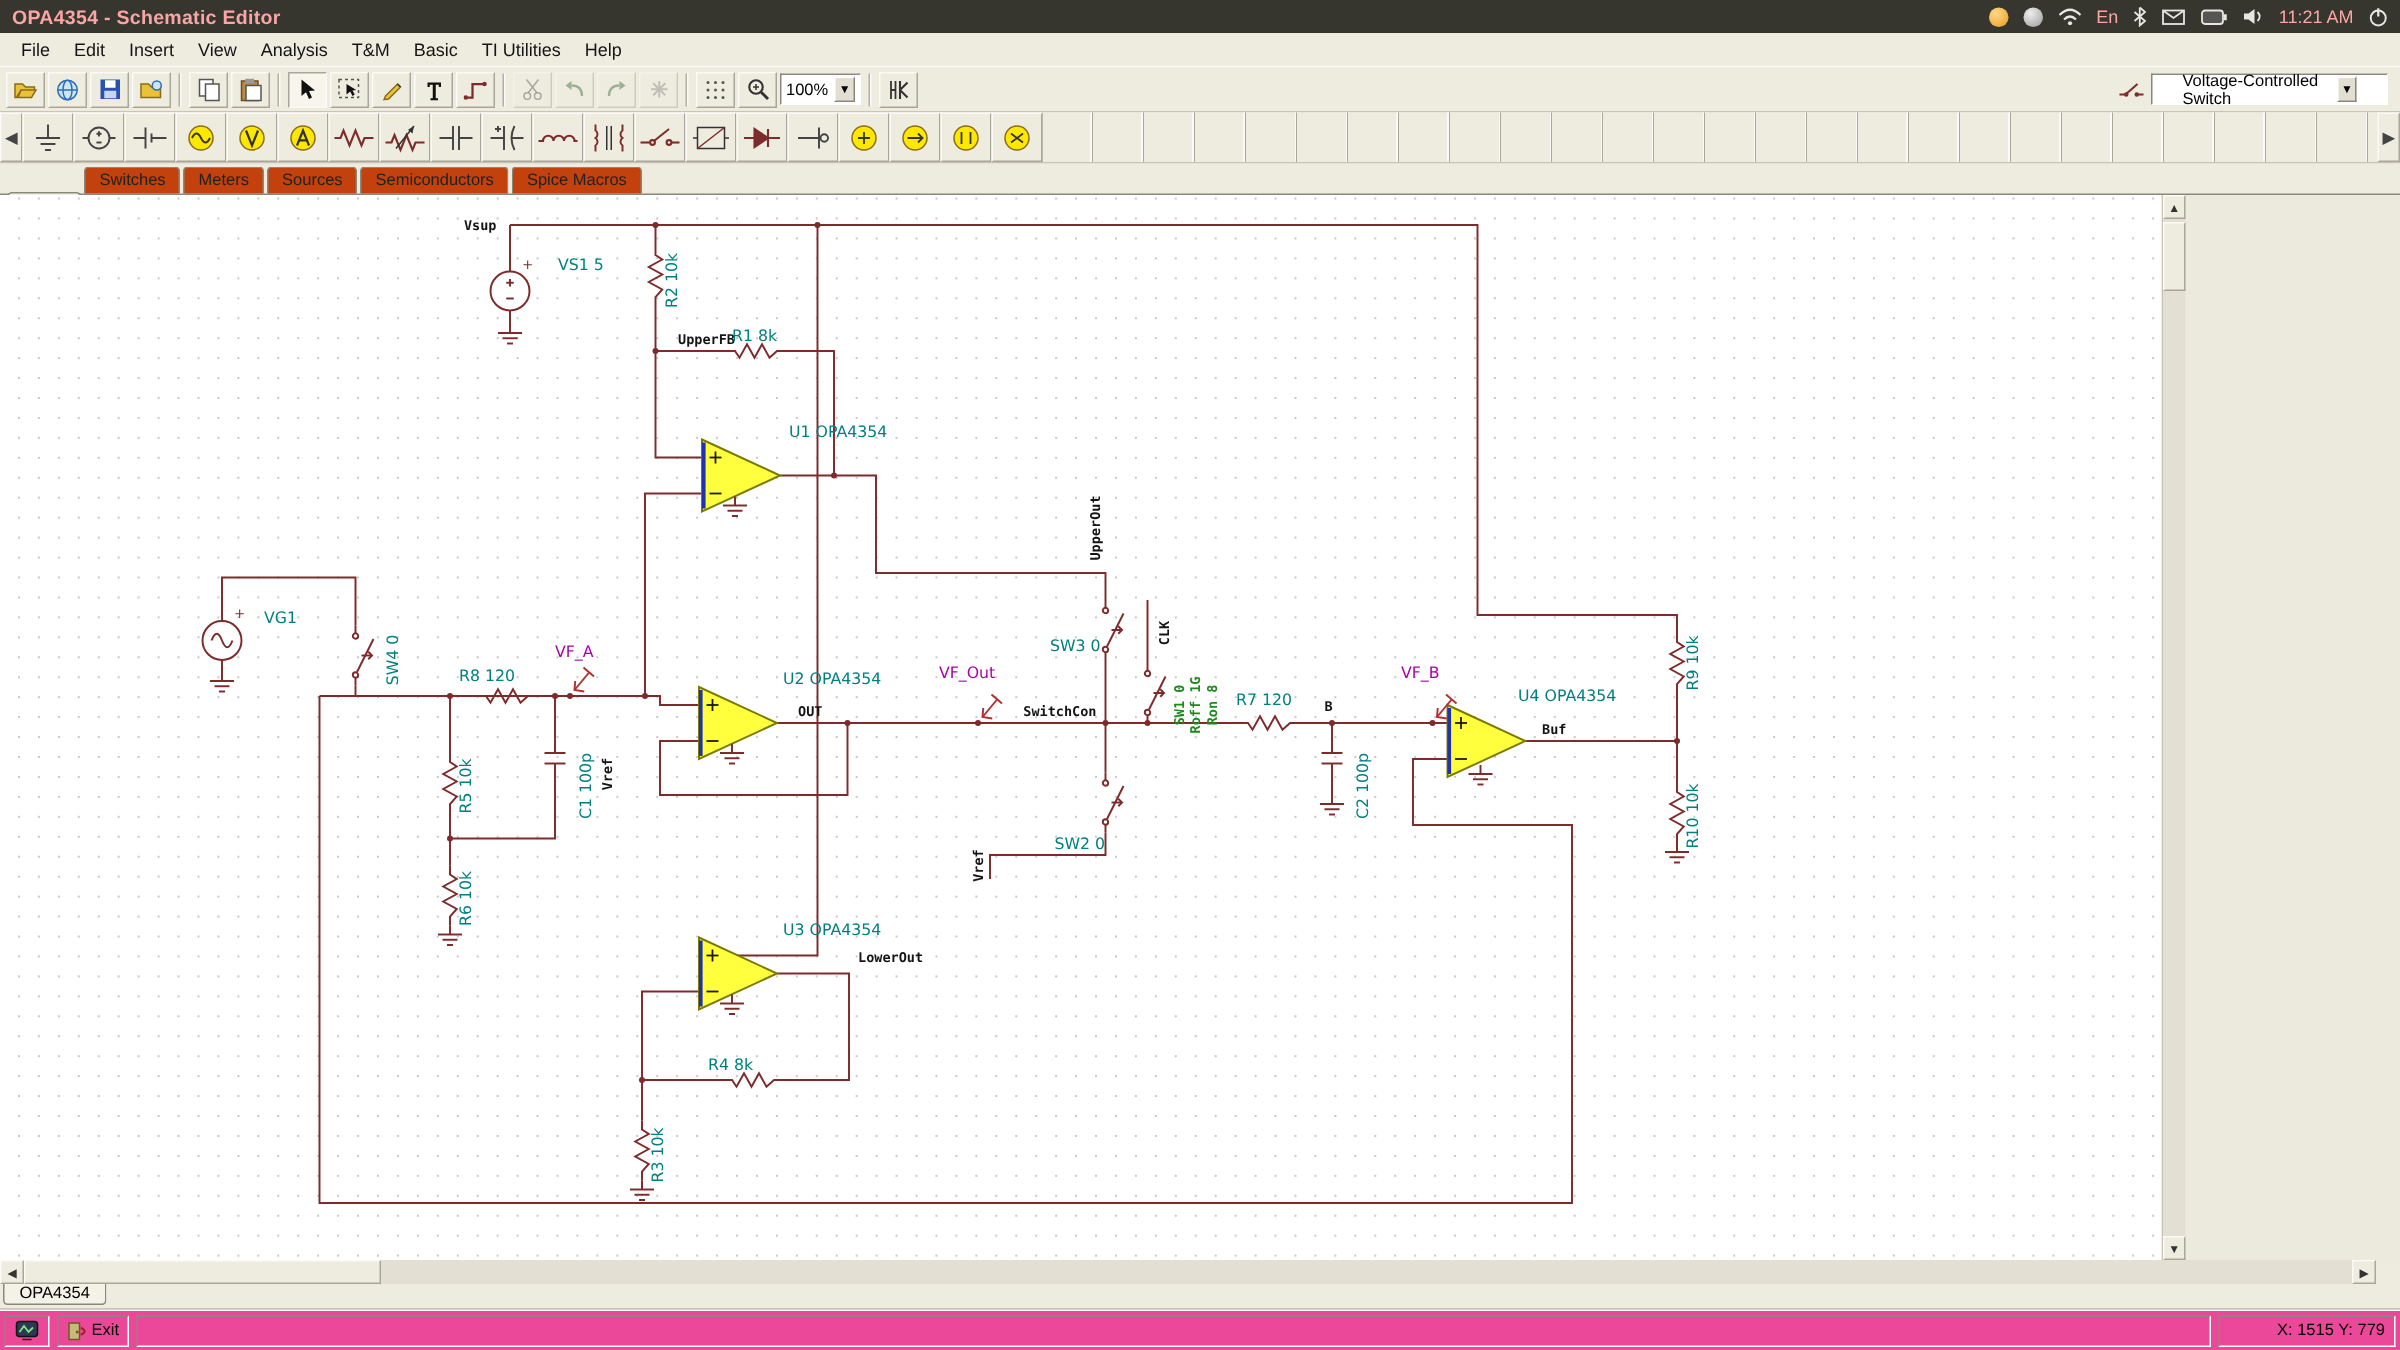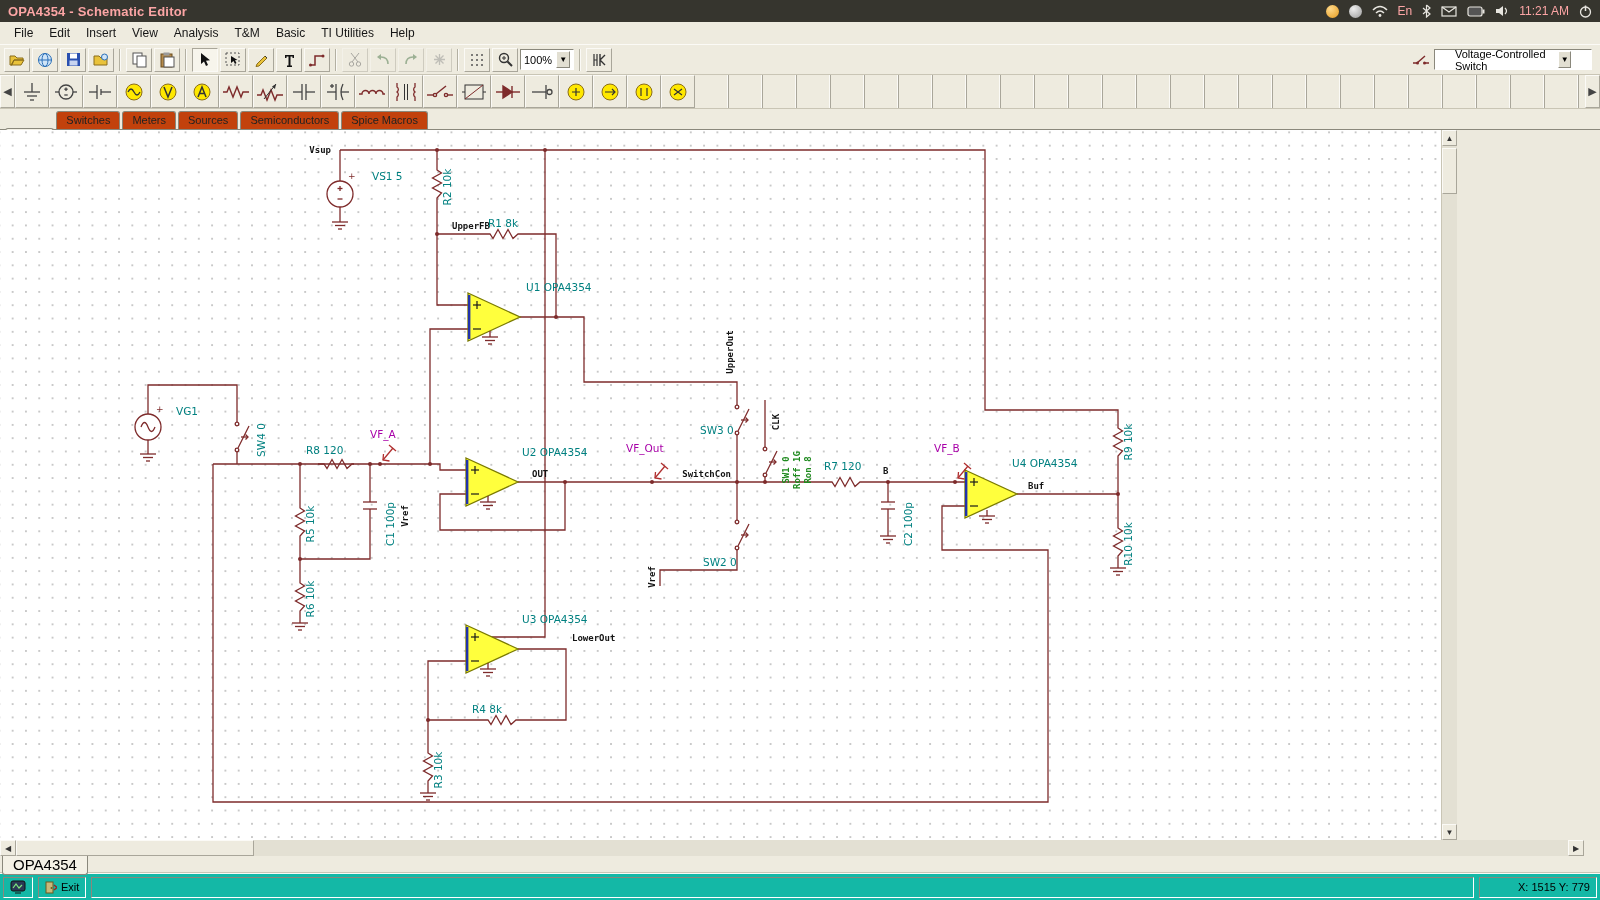--- a/index.html
+++ b/index.html
@@ -44,23 +44,23 @@
   .sbtn{height:16px;display:flex;align-items:center;justify-content:center;font-size:8px;color:#333;background:#EEEBDF;border:1px solid;border-color:#FBFAF6 #A9A69A #A9A69A #FBFAF6}
   .vthumb{height:46px;margin-top:2px;background:#EEEBDF;border:1px solid;border-color:#FBFAF6 #A9A69A #A9A69A #FBFAF6}
   .vtrack{flex:1}
   .hscrollrow{height:16px;display:flex;background:#E3E0D3}
   .hbtn{width:16px;height:16px;display:flex;align-items:center;justify-content:center;font-size:8px;color:#333;background:#EEEBDF;border:1px solid;border-color:#FBFAF6 #A9A69A #A9A69A #FBFAF6}
   .hthumb{width:238px;background:#EEEBDF;border:1px solid;border-color:#FBFAF6 #A9A69A #A9A69A #FBFAF6}
   .htrack{flex:1}
   .corner{width:16px;background:#EEEBDF}
   
   .sheetrow{height:17px;background:#EEEBDF;display:flex;align-items:flex-start;padding-left:2px;border-bottom:1px solid #C9C5B5}
-  .sheettab{font-size:15px;padding:0 10px 1px;background:#F4F1E6;border:1px solid #8A887C;border-top:none;border-radius:0 0 3px 3px}
-  
-  .statusbar{height:27px;background:#14b8a6;display:flex;align-items:center;gap:5px;padding:0 3px;border-top:1px solid #FBFAF6}
+  .sheettab{font-size:11px;padding:0 10px 1px;background:#F4F1E6;border:1px solid #8A887C;border-top:none;border-radius:0 0 3px 3px}
+  
+  .statusbar{height:27px;background:#ec4899;display:flex;align-items:center;gap:5px;padding:0 3px;border-top:1px solid #FBFAF6}
   .spanel{height:21px;border:1px solid;border-color:#8a887c #fff #fff #8a887c;display:flex;align-items:center;padding:0 6px;gap:4px}
   .spanel.grow{flex:1}
   .coords{width:118px;font-size:11px;justify-content:flex-end}
   .exitlbl{font-size:11px}
   
   .wire{fill:none;stroke:#7E2B2B;stroke-width:1.3}
   .dot{fill:#7E2B2B}
   .sym{stroke:#7E2B2B;stroke-width:1.3;fill:none}
   .symp{stroke:#B03030;stroke-width:1.3;fill:none}
   .oa-body{fill:#FFFF3D;stroke:#7A7A00;stroke-width:1.3}

